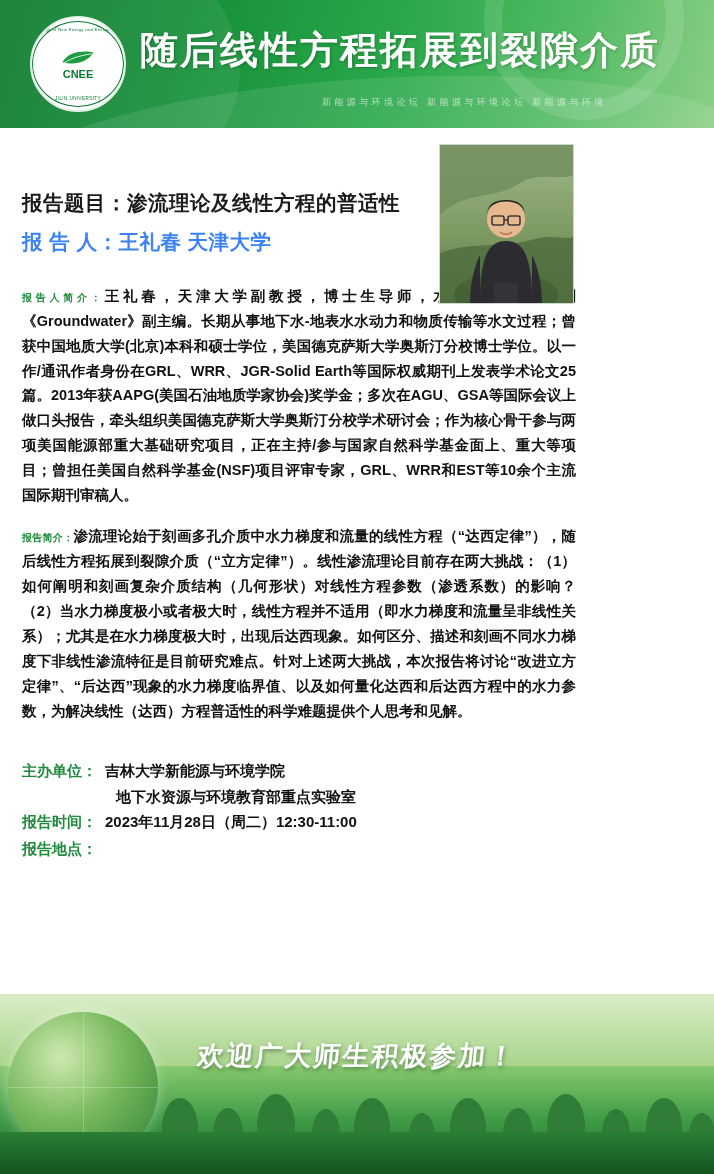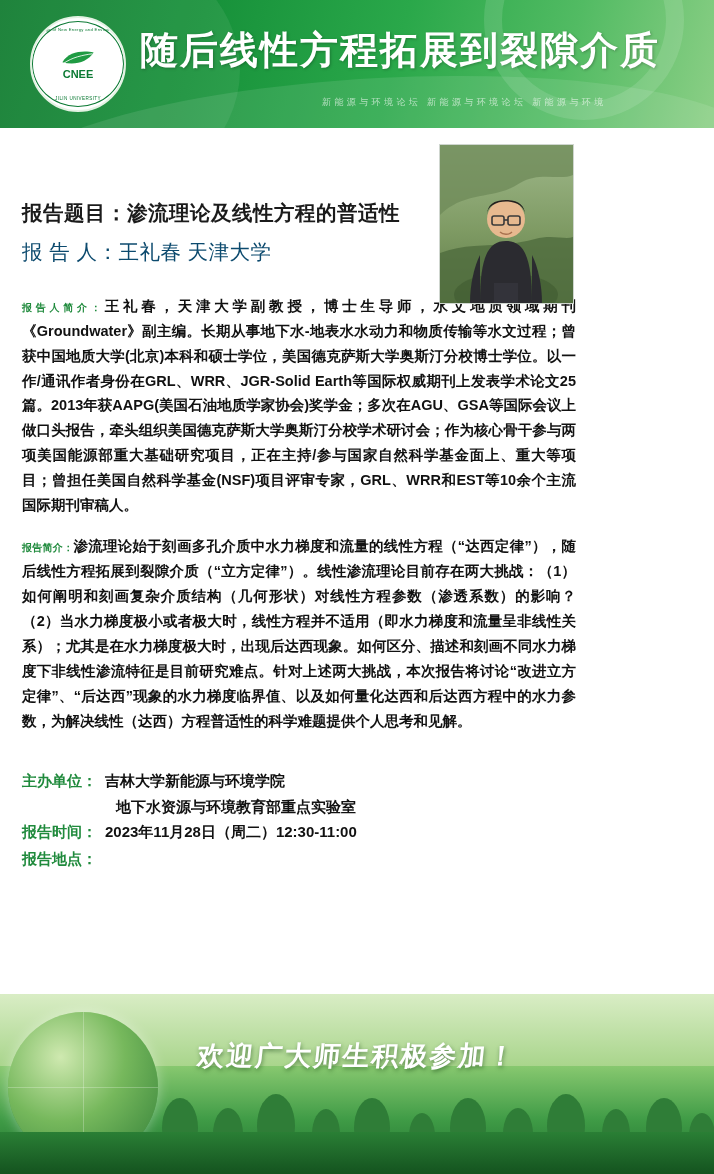--- a/index.html
+++ b/index.html
@@ -132,21 +132,21 @@
     top: 96px;
     color: rgba(255,255,255,0.62);
     font-size: 9px;
     letter-spacing: 3.4px;
     white-space: nowrap;
   }
 
   
   .body {
     position: relative;
-    padding: 18px 22px;
+    padding: 8px 22px;
     box-sizing: border-box;
     width: 598px;
   }
 
   .photo {
     position: absolute;
     right: 24px;
     top: 16px;
     width: 135px;
     height: 160px;
@@ -163,22 +163,22 @@
   .line-title {
     font-size: 20.5px;
     font-weight: bold;
     color: #1b1b1b;
     letter-spacing: .5px;
     line-height: 1.7;
     white-space: nowrap;
   }
   .line-speaker {
     font-size: 20.5px;
-    font-weight: normal;
-    color: #0c4a6e;
+    font-weight: bold;
+    color: #3b82f6;
     letter-spacing: .5px;
     line-height: 1.7;
     white-space: nowrap;
     margin-top: 4px;
   }
 
   .section {
     margin-top: 22px;
   }
   .section-label {

